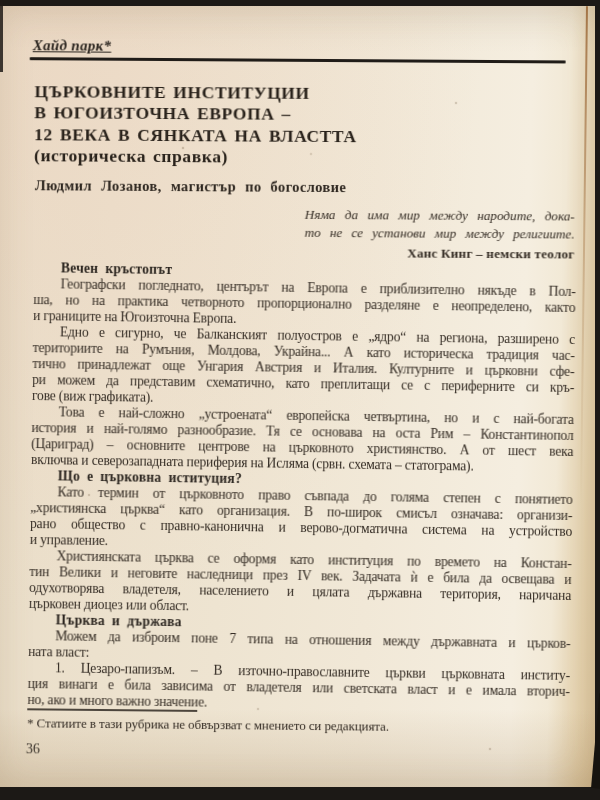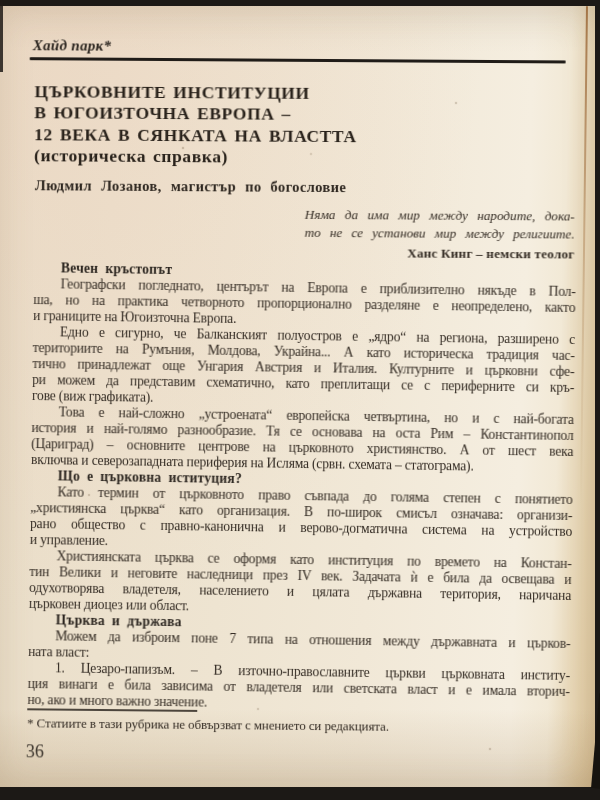--- a/index.html
+++ b/index.html
@@ -27,38 +27,38 @@
   .crease{
     position:absolute;top:0;right:7px;width:2px;height:500px;border-radius:2px;
     background:linear-gradient(180deg, rgba(150,96,45,.8), rgba(158,108,58,.4) 45%, rgba(158,108,58,.15) 75%, rgba(158,108,58,0));
     transform:rotate(.7deg);transform-origin:top right;
   }
   .left-notch{position:absolute;left:0;top:0;width:3px;height:72px;background:rgba(30,26,22,.85);}
   .corner-wedge{position:absolute;right:-4px;bottom:11px;width:13px;height:95px;background:#16130f;transform:rotate(5deg);transform-origin:bottom right;}
   
   .soft{filter:blur(.28px);color:#342c24;}
   .hdr{position:absolute;inset:0;transform:rotate(.35deg);transform-origin:0 0;}
-  .kicker{position:absolute;left:33px;top:31px;font-size:15px;font-weight:bold;font-style:italic;letter-spacing:.3px;color:#2c2620;}
+  .kicker{position:absolute;left:33px;top:31px;font-size:15px;font-weight:bold;font-style:italic;letter-spacing:.3px;color:#2c2620;text-decoration:underline;}
   .rule{position:absolute;left:30px;top:51px;width:536px;height:3px;background:#201c18;border-radius:1px;}
   .title{position:absolute;left:35px;top:75px;font-size:17.5px;font-weight:bold;line-height:21.3px;letter-spacing:.6px;word-spacing:2px;color:#29221b;}
   .author{position:absolute;left:36px;top:171px;font-size:14.5px;font-weight:bold;letter-spacing:.4px;word-spacing:5px;color:#2e2720;}
   .epigraph{position:absolute;left:306px;top:198px;width:270px;font-size:13.2px;line-height:17.6px;}
   .ep-line{font-style:italic;white-space:nowrap;text-align:justify;text-align-last:justify;}
   .ep-attrib{font-weight:bold;text-align:right;margin-top:3px;letter-spacing:.2px;}
   
   .article{position:absolute;left:34px;top:254px;width:542px;font-size:13.6px;letter-spacing:-.2px;transform:rotate(.85deg);transform-origin:0 0;}
   .article .ln{height:16px;line-height:16px;white-space:nowrap;text-align:justify;text-align-last:justify;overflow:visible;}
   .article .ln.first{text-indent:27px;}
   .article .ln.last{text-align-last:left;}
   .article .h{height:16px;line-height:16px;margin-left:27px;font-weight:bold;letter-spacing:.2px;word-spacing:3.5px;color:#2c2620;}
   
   .ftr{position:absolute;inset:0;transform:rotate(.55deg);transform-origin:0 0;}
   .foot-rule{position:absolute;left:34px;top:702px;width:170px;height:2px;background:#4c453c;}
   .footnote{position:absolute;left:34px;top:709px;font-size:13px;letter-spacing:-.1px;}
-  .pageno{position:absolute;left:33px;top:735px;font-size:18px;color:#3a332b;}
+  .pageno{position:absolute;left:33px;top:735px;font-size:14px;color:#3a332b;}
 </style>
 </head>
 <body>
 
 <div class="page">
   <div class="speckles"></div>
   <div class="crease"></div>
 
   <div class="hdr soft">
     <div class="kicker">Хайд парк*</div>

